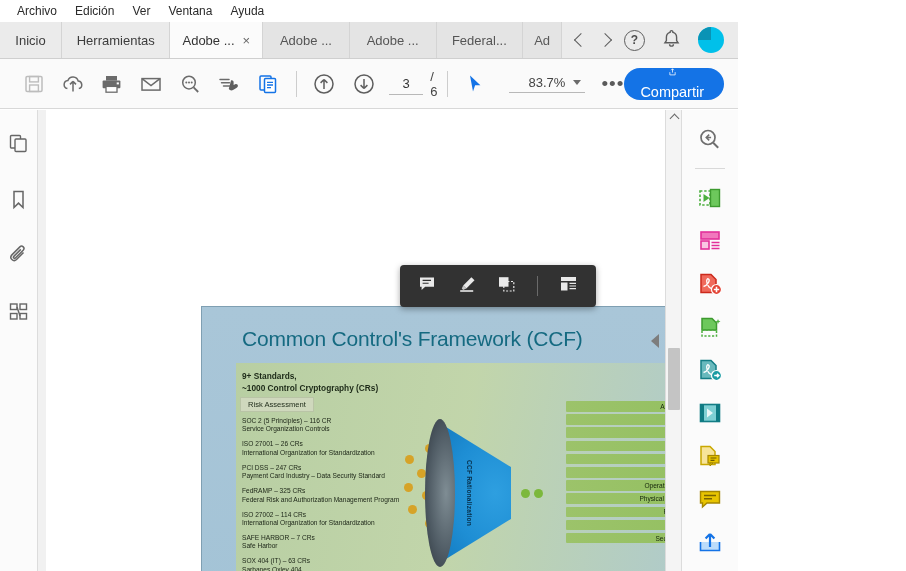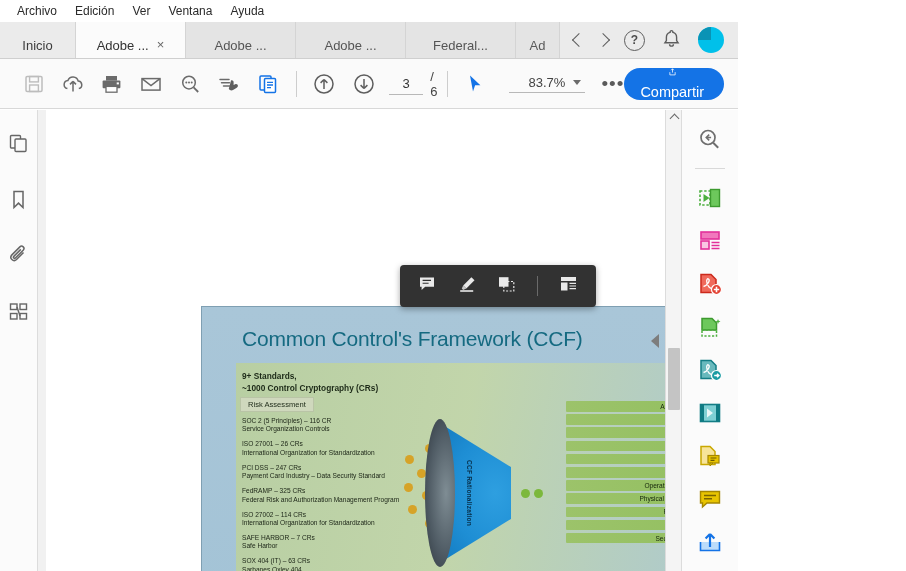--- a/index.html
+++ b/index.html
@@ -20,21 +20,21 @@
     font-size: 12px; color:#2b2b2b; padding: 2px 9px; cursor: default;
     white-space: nowrap;
   }
 
   
   .tabbar {
     height: 37px; background:#ebebeb; display:flex; align-items:stretch;
     border-bottom: 1px solid #cfcfcf; position: relative;
   }
   .tab {
-    display:flex; align-items:flex-start; justify-content:center;
+    display:flex; align-items:center; justify-content:center;
     font-size: 13px; color:#4a4a4a; position: relative;
     border-right: 1px solid #d4d4d4;
     padding: 16px 12px; white-space: nowrap;
   }
   .tab.home { width:76px; background:#ebebeb; color:#3c3c3c; }
   .tab.tools { width:140px; background:#ebebeb; color:#3c3c3c; }
   .tab.doc { width:110px; background:#e4e4e4; color:#555; }
   .tab.doc.active { background:#fbfbfb; color:#333; }
   .tab.doc.cut { width: 44px; overflow: hidden; color:#5a5a5a; }
   .tab .close {
@@ -258,20 +258,23 @@
     <div class="mi">Archivo</div>
     <div class="mi">Edición</div>
     <div class="mi">Ver</div>
     <div class="mi">Ventana</div>
     <div class="mi">Ayuda</div>
   </div>
 
   <div class="tabbar">
     <div class="tab home">
       <span>Inicio</span>
+    </div>
+    <div class="tab tools">
+      <span>Herramientas</span>
     </div>
     <div class="tab doc active">
       <span>Adobe ...</span>
       <span class="close">×</span>
     </div>
     <div class="tab doc">
       <span>Adobe ...</span>
     </div>
     <div class="tab doc">
       <span>Adobe ...</span>

